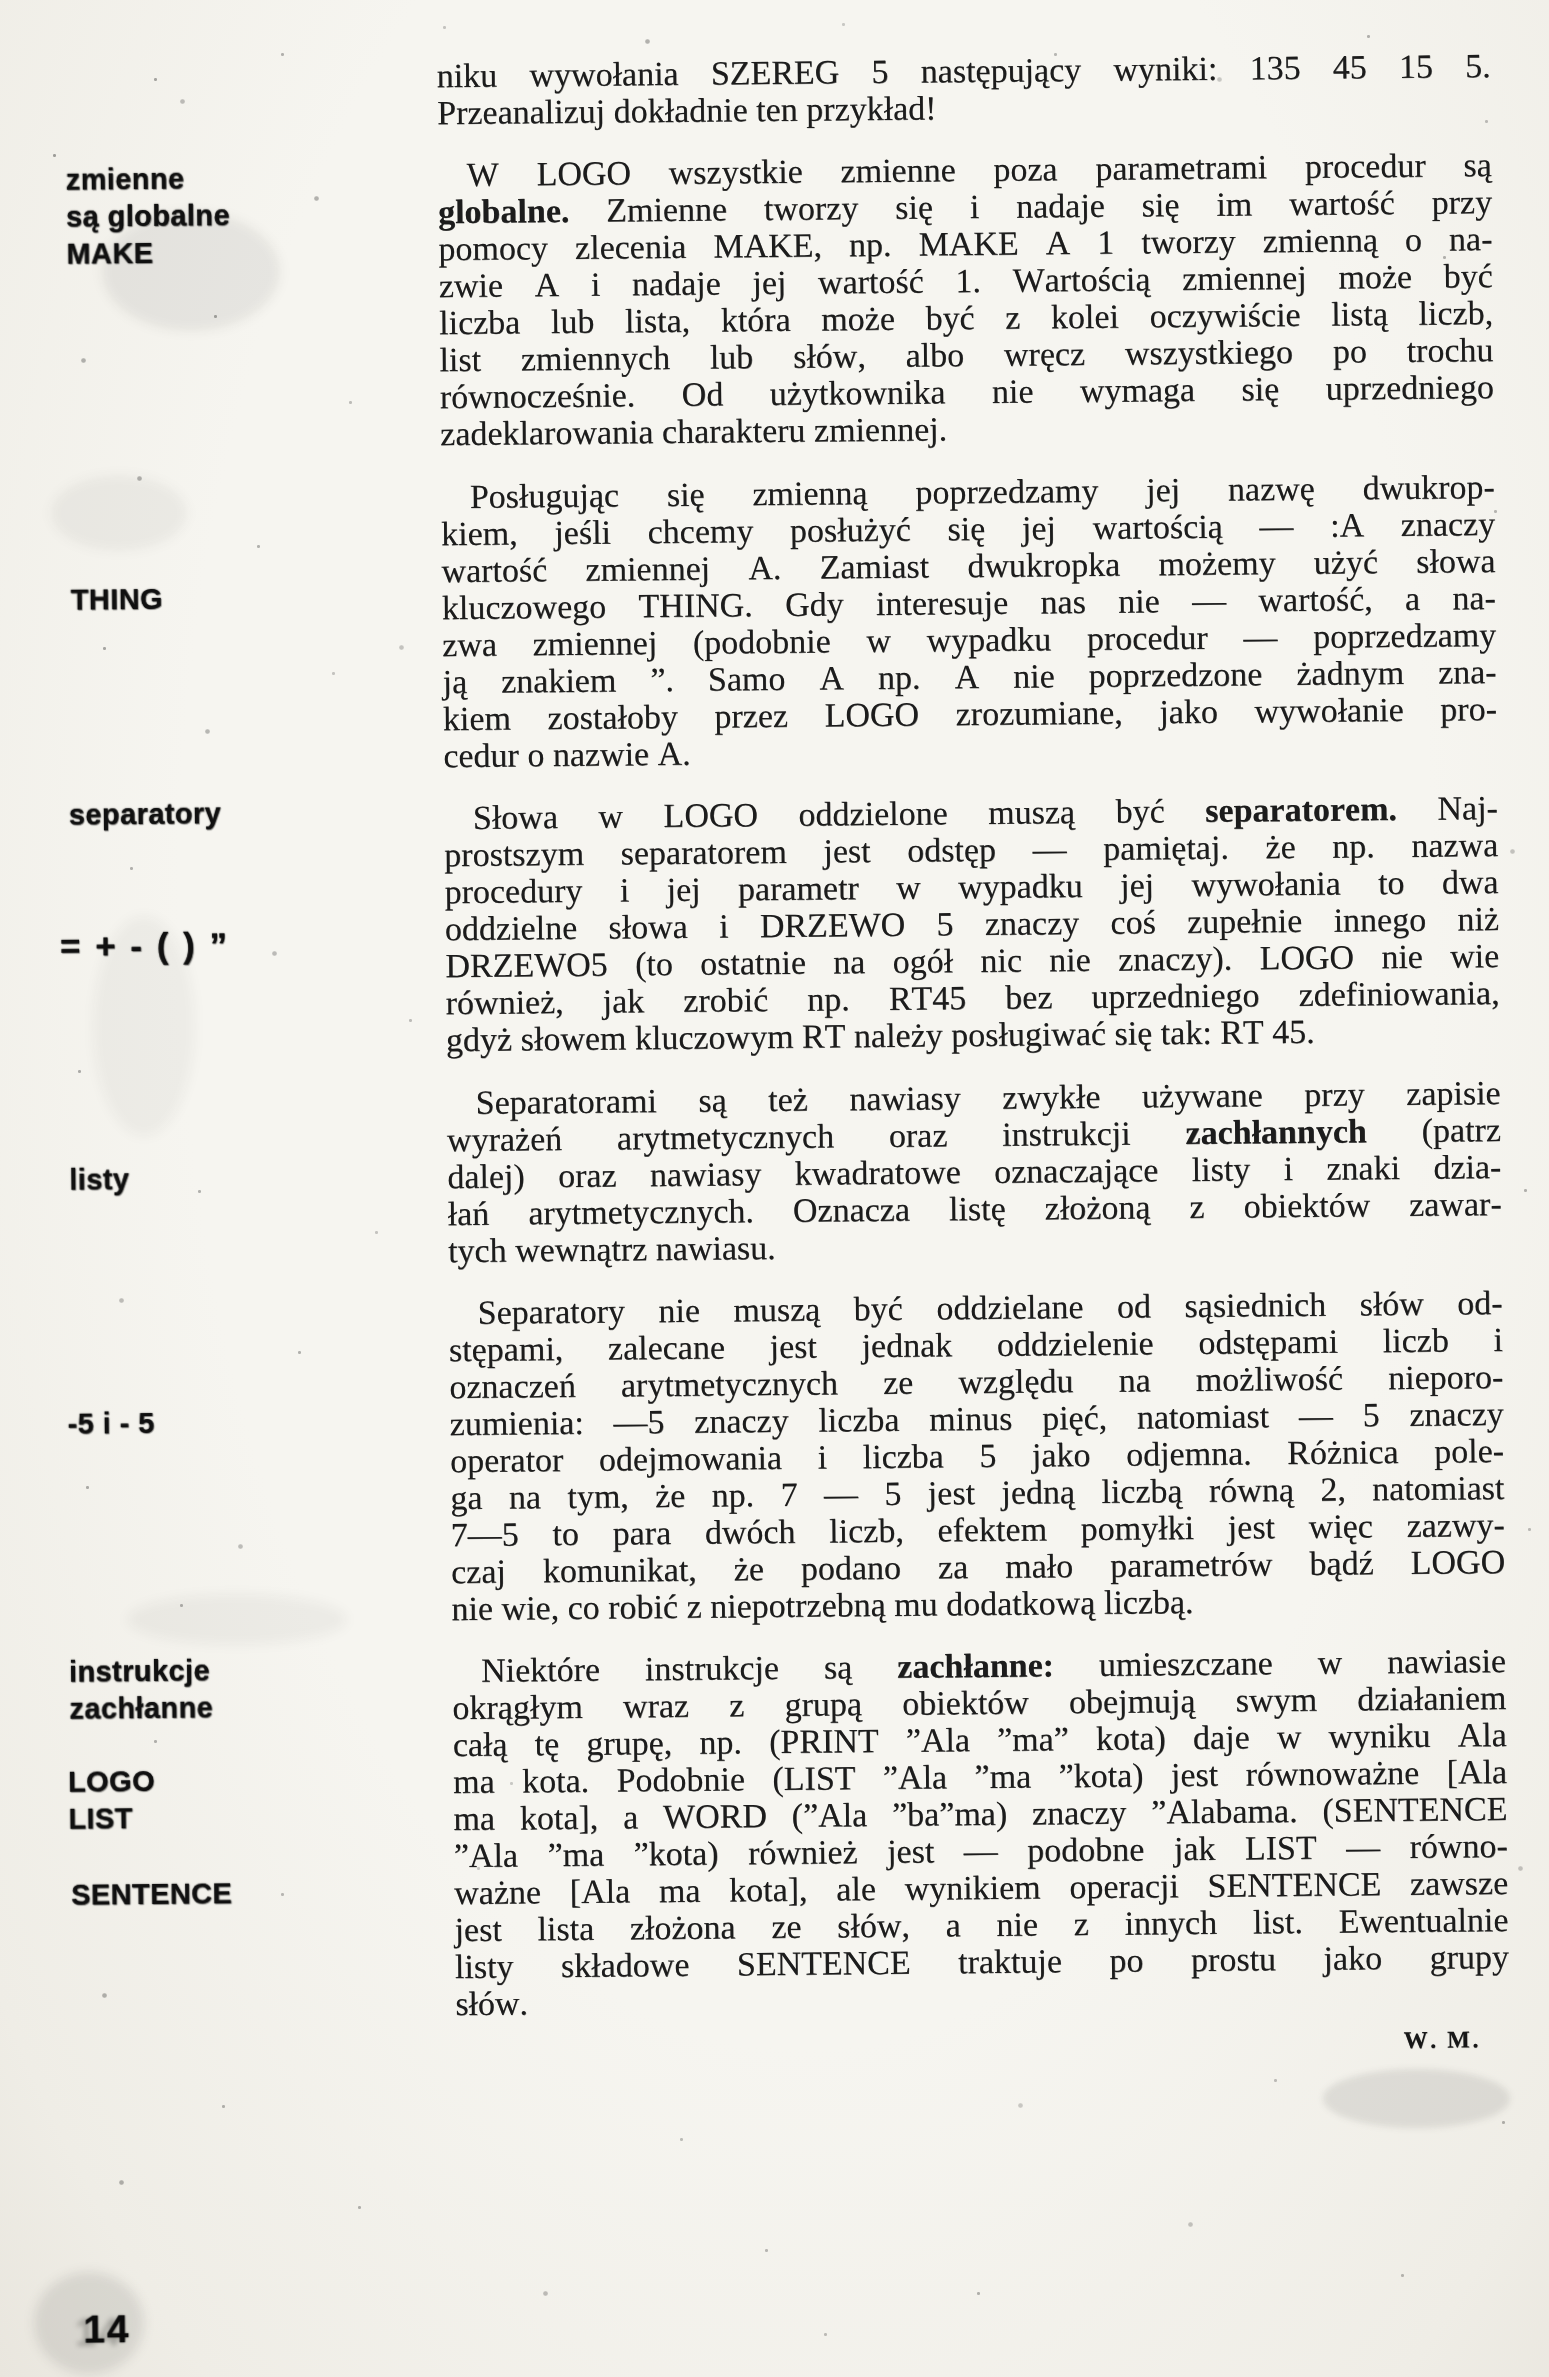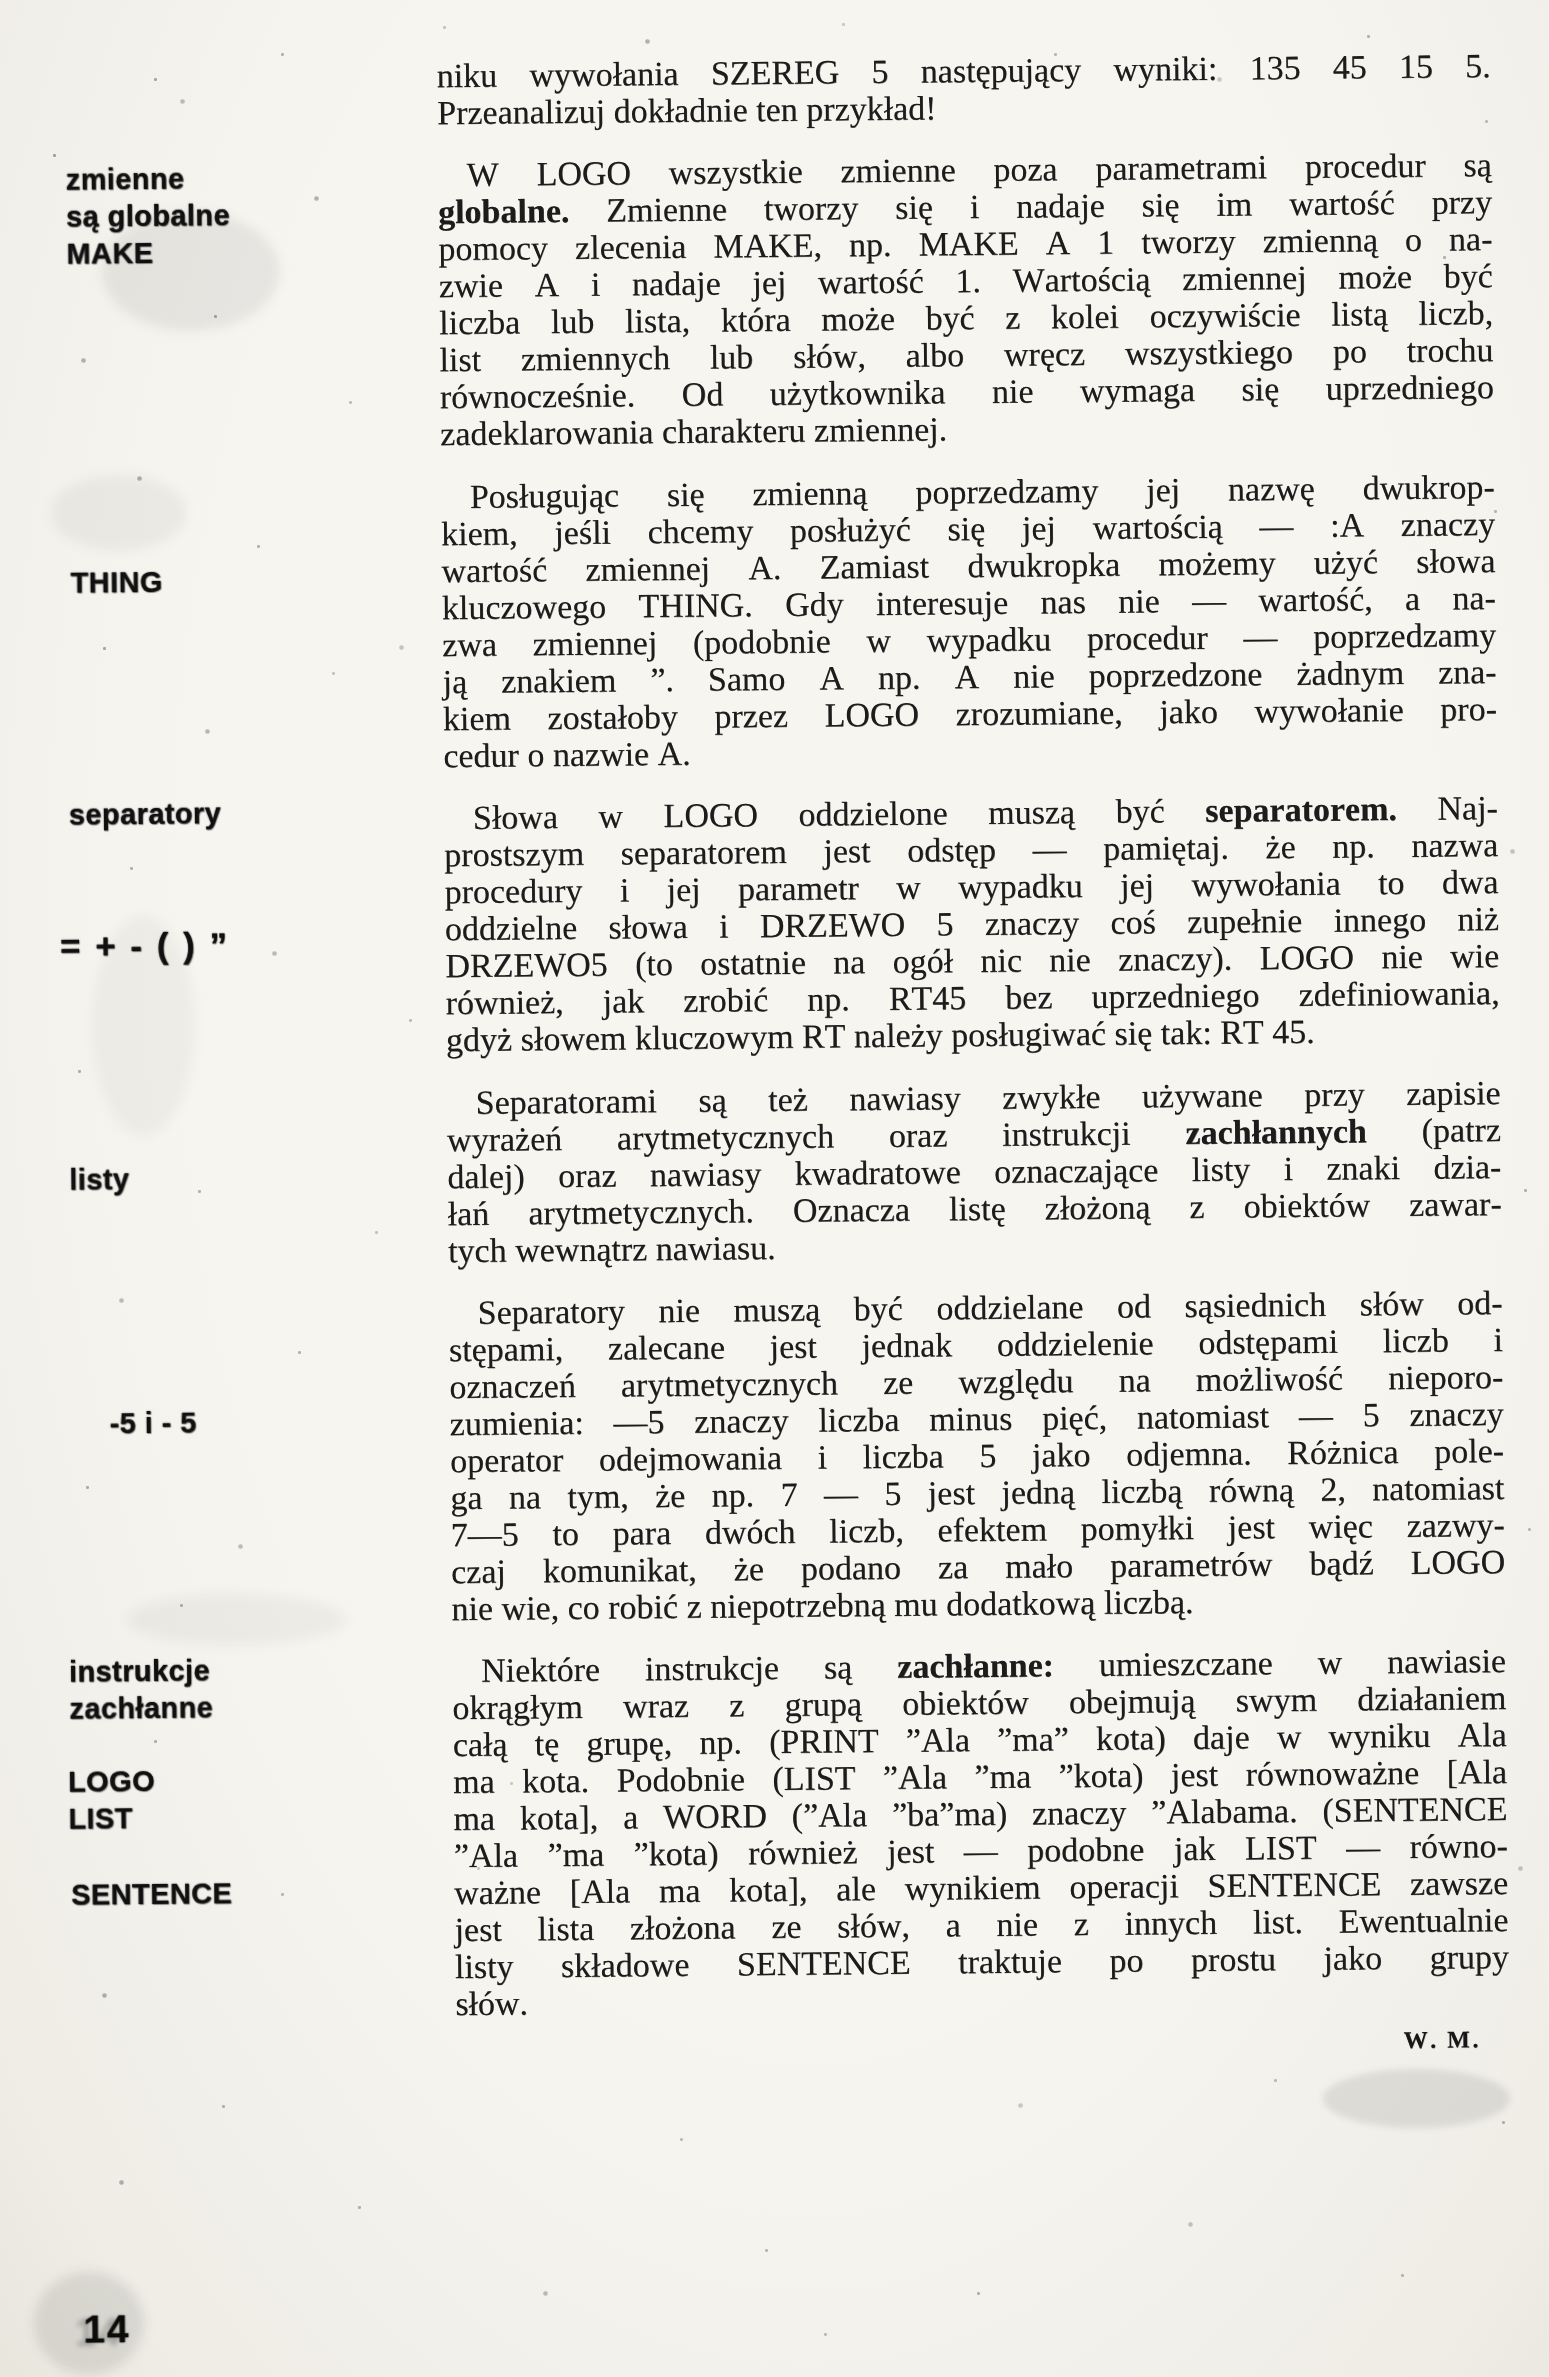--- a/index.html
+++ b/index.html
@@ -108,33 +108,33 @@
   <div class="smudge smudge-5"></div>
   <div class="smudge smudge-6"></div>
 
   <div class="scan">
     <aside>
         <div class="margin-note" style="top: 155px; left: 75px;">
           <div class="margin-line">zmienne</div>
           <div class="margin-line">są globalne</div>
           <div class="margin-line">MAKE</div>
         </div>
-        <div class="margin-note" style="top: 558px; left: 76px;">
+        <div class="margin-note" style="top: 575px; left: 76px;">
           <div class="margin-line">THING</div>
         </div>
         <div class="margin-note" style="top: 790px; left: 72px;">
           <div class="margin-line">separatory</div>
         </div>
         <div class="margin-note large" style="top: 921px; left: 62px;">
           <div class="margin-line">= + - ( ) ”</div>
         </div>
         <div class="margin-note" style="top: 1155px; left: 69px;">
           <div class="margin-line">listy</div>
         </div>
-        <div class="margin-note" style="top: 1399px; left: 65px; margin-left: 42px;">
+        <div class="margin-note" style="top: 1399px; left: 65px;">
           <div class="margin-line">-5 i - 5</div>
         </div>
         <div class="margin-note" style="top: 1647px; left: 64px;">
           <div class="margin-line">instrukcje</div>
           <div class="margin-line">zachłanne</div>
         </div>
         <div class="margin-note" style="top: 1757px; left: 62px;">
           <div class="margin-line">LOGO</div>
           <div class="margin-line">LIST</div>
         </div>

